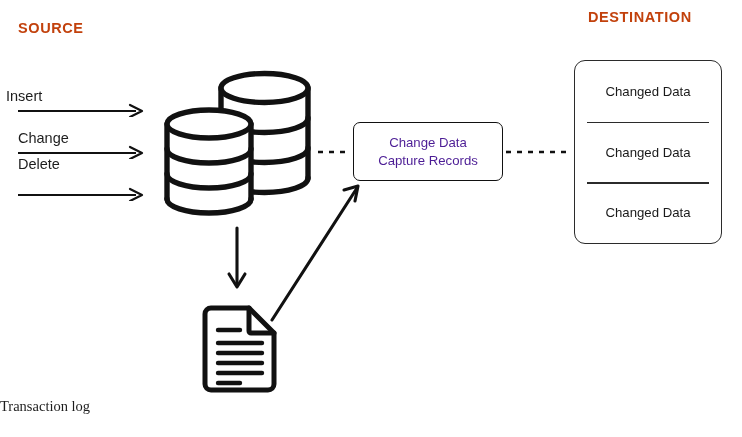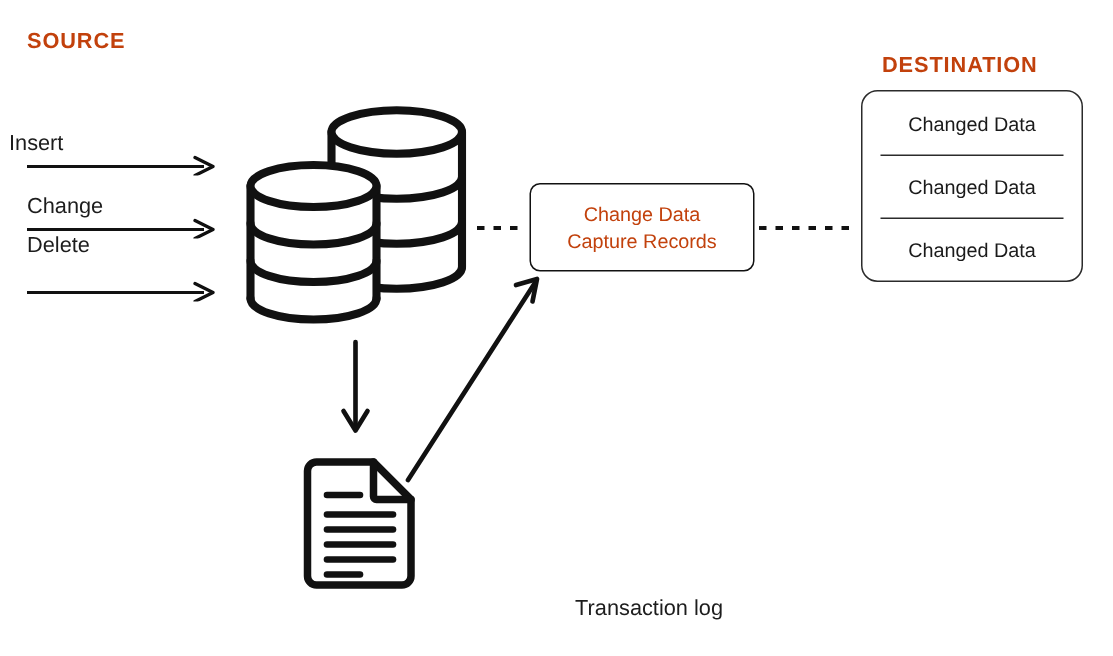--- a/index.html
+++ b/index.html
@@ -20,21 +20,21 @@
   }
   .hdr {
     position: absolute;
     font-weight: bold;
     font-size: 14.5px;
     letter-spacing: 0.6px;
     color: #c2410c;
     white-space: nowrap;
   }
   #hdr-source { left: 18px; top: 20px; }
-  #hdr-dest   { left: 588px; top: 36px; }
+  #hdr-dest   { left: 588px; top: 9px; }
 
   .op-label {
     position: absolute;
     font-size: 14.5px;
     color: #1d1d1d;
     white-space: nowrap;
   }
   .op-arrow {
     position: absolute;
     left: 18px;
@@ -60,29 +60,29 @@
     background: #fff;
     display: flex;
     align-items: center;
     justify-content: center;
     box-sizing: border-box;
   }
   .cdc-text {
     font-size: 13.2px;
     line-height: 1.33;
     text-align: center;
-    color: #c2410c;
+    color: #4c1d95;
   }
 
   .dest-panel {
     position: absolute;
     left: 574px;
     top: 60px;
     width: 148px;
-    height: 128px;
+    height: 184px;
     border: 1.4px solid #2b2b2b;
     border-radius: 11px;
     background: #fff;
     box-sizing: border-box;
     display: flex;
     flex-direction: column;
   }
   .dest-row {
     flex: 1 1 0;
     display: flex;
@@ -103,23 +103,24 @@
     font-size: 13.2px;
     color: #1a1a1a;
     white-space: nowrap;
   }
 
   .doc-label {
     position: absolute;
     top: 398px;
     left: 0;
     width: 482px;
-    text-align: right;
+    text-align: left;
     font-size: 14.5px;
     color: #1d1d1d;
+    font-family: Liberation Serif, serif;
   }
 </style>
 </head>
 <body>
 
 <div id="canvas">
 
   <div class="hdr" id="hdr-source">SOURCE</div>
   <div class="hdr" id="hdr-dest">DESTINATION</div>
 

